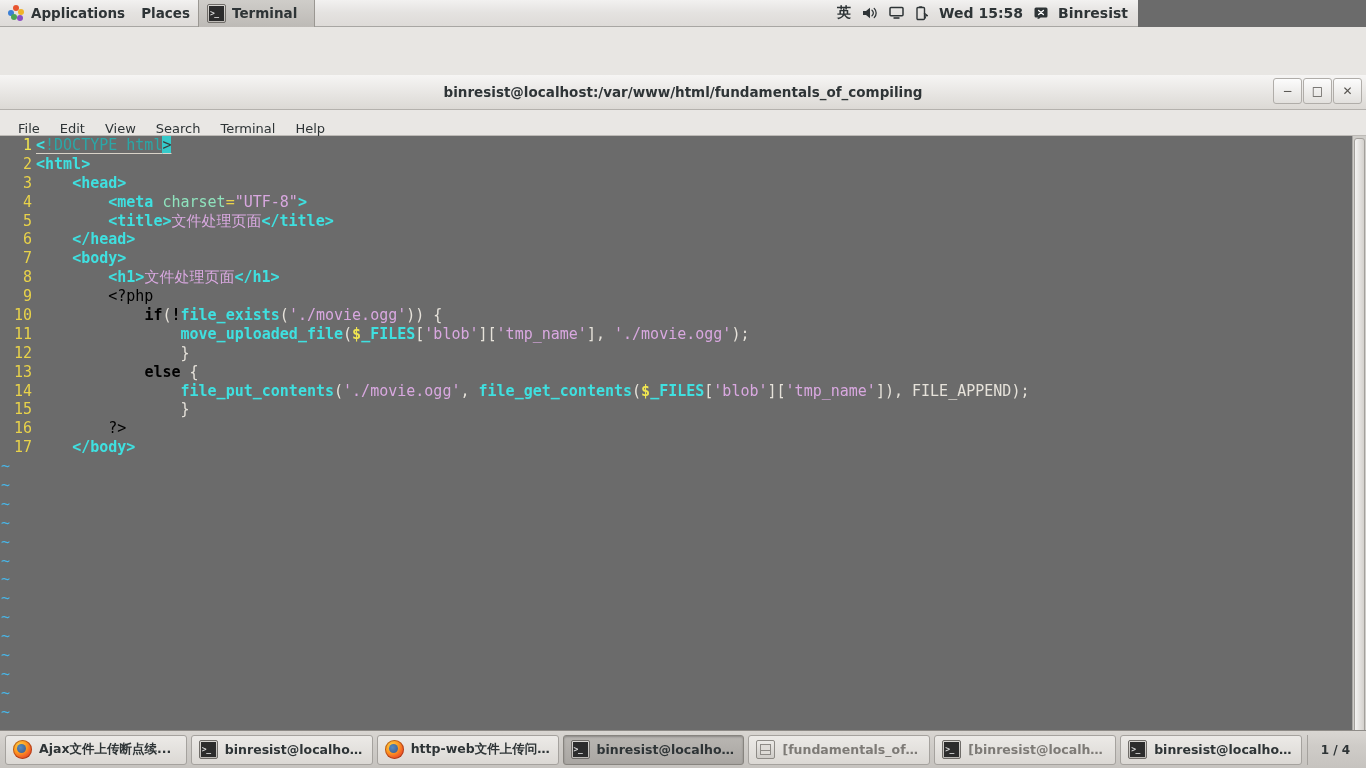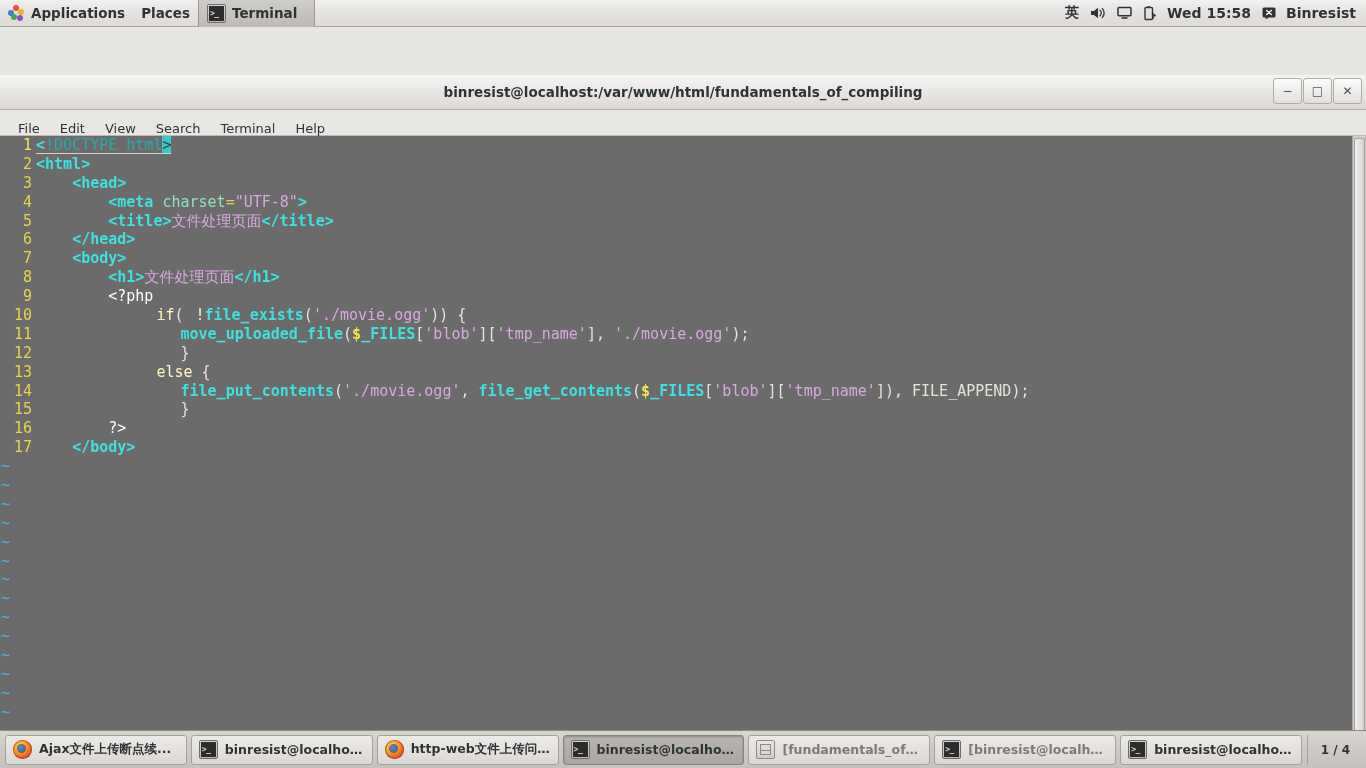--- a/index.html
+++ b/index.html
@@ -6,21 +6,21 @@
   html, body {
     margin: 0; padding: 0;
     width: 1366px; height: 768px;
     overflow: hidden;
     font-family: "DejaVu Sans", sans-serif;
     background: #6b6b6b;
   }
 
   
   #top-panel {
-    position: absolute; left: 0; top: 0; width: 1366px; height: 27px;
+    position: absolute; left: 0; top: 0; width: 1138px; height: 27px;
     background: linear-gradient(to bottom, #f2f1f0 0%, #e4e2e0 50%, #dedbd8 100%);
     border-bottom: 1px solid #a8a6a3;
     display: flex; align-items: center;
     font-size: 13px; color: #2e3436;
   }
   .panel-btn {
     height: 27px; display: flex; align-items: center; gap: 6px;
     padding: 0 8px; font-weight: bold; font-size: 13.5px; color: #2e3436;
     white-space: nowrap;
   }
@@ -87,22 +87,22 @@
   .line.current .code { text-decoration: underline; text-decoration-color: #d8d2c8; text-underline-offset: 3px; }
   .line.current { background: transparent; }
 
   
   .tag      { color: #3fe0e0; font-weight: bold; }   
   .doctype  { color: #2aa8a8; }                      
   .attr     { color: #8fe3bd; }                      
   .op       { color: #e8d24a; }                      
   .str      { color: #d9a8e0; }                      
   .txt      { color: #d9a8e0; }                      
-  .phpdelim { color: #ffffff; margin-top: 44px; }                      
-  .kw       { color: #fef9c3; font-weight: normal; margin-left: 12px; }   
+  .phpdelim { color: #000000; margin-top: 44px; }                      
+  .kw       { color: #000000; font-weight: bold; }   
   .fn       { color: #3fe0e0; font-weight: bold; }   
   .punc     { color: #e6e2da; }                      
   .var      { color: #3fe0e0; font-weight: bold; }   
   .dollar   { color: #f2e750; font-weight: bold; }   
   .const    { color: #e6e2da; }                      
   .cursor   { background: #35c9c9; color: #3c3c3c; }
   .tilde { color: #49b6e8; height: 18.9px; line-height: 18.9px; padding-left: 1px; font-size: 15px; }
 
   #vim-status {
     position: absolute; left: 0; bottom: 0; width: 1352px; height: 21px;

